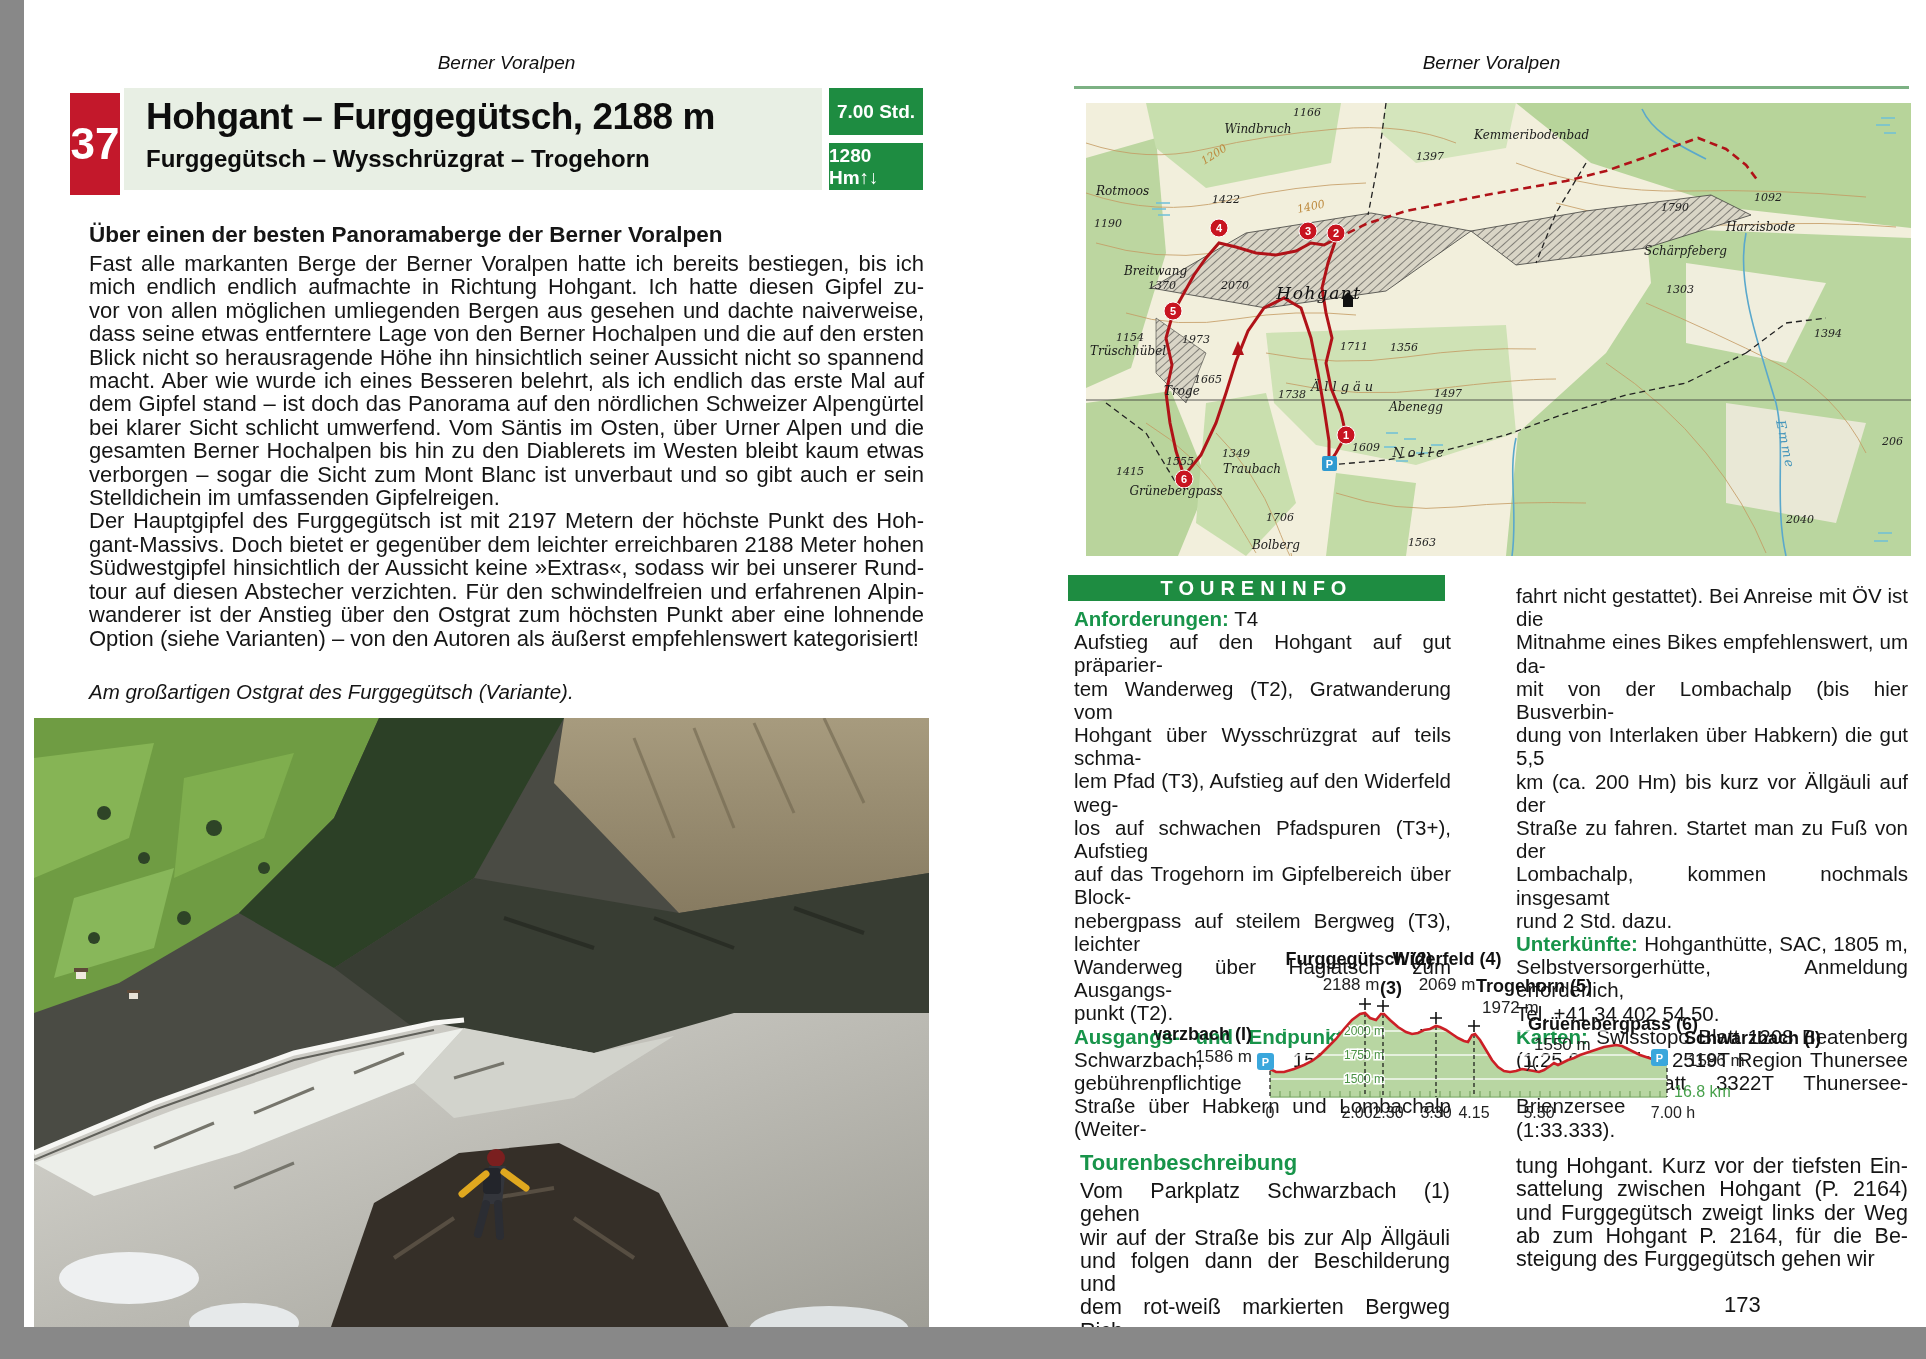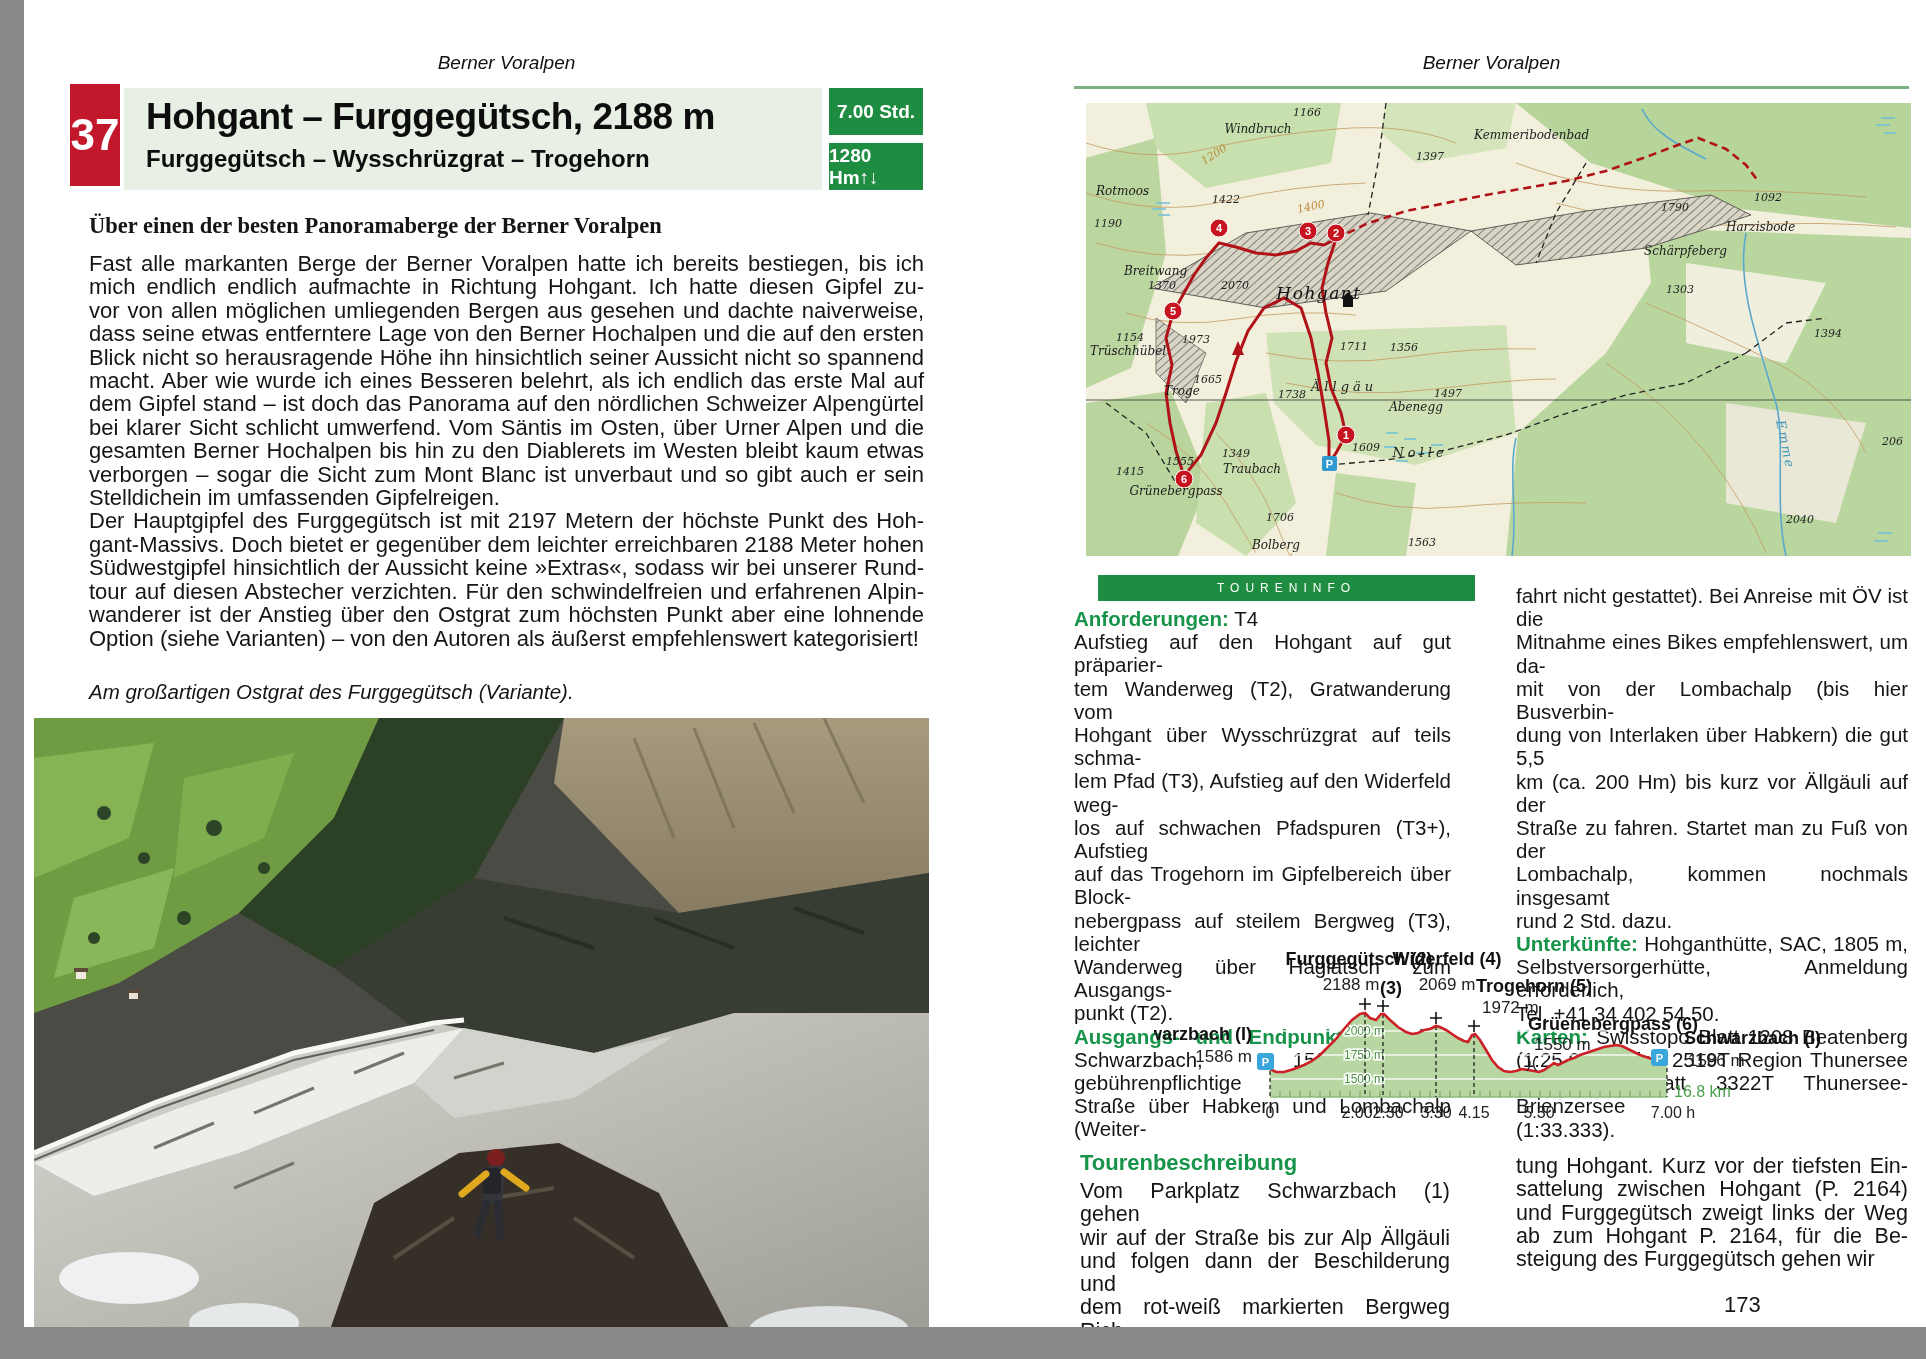--- a/index.html
+++ b/index.html
@@ -3,39 +3,39 @@
 <meta charset="utf-8">
 <style>
   html,body{margin:0;padding:0;background:#888;}
   .spread{position:relative;width:1926px;height:1327px;background:#ffffff;overflow:hidden;
           font-family:"Liberation Sans",sans-serif;color:#151515;margin-left:24px;}
   .abs{position:absolute;}
   
   .running-head{width:835px;text-align:center;font-style:italic;font-size:19px;color:#111;}
   .head-rule{height:3px;background:#7cb183;}
   
-  .tour-number{left:46px;top:84px;width:50px;height:102px;background:#c3182b;color:#fff;
+  .tour-number{left:46px;top:93px;width:50px;height:102px;background:#c3182b;color:#fff;
                font-size:44px;font-weight:bold;display:flex;align-items:center;justify-content:center;}
   .title-band{left:100px;top:88px;width:698px;height:102px;background:#e8efe4;box-sizing:border-box;
               padding:9px 7px 0 22px;}
   .tour-title{font-size:37px;font-weight:bold;letter-spacing:-0.5px;color:#0d0d0d;line-height:1.1;}
   .tour-subtitle{font-size:24px;font-weight:bold;margin-top:7px;color:#0d0d0d;}
   .badge{left:805px;width:94px;height:47px;background:#1e8c41;color:#fff;font-weight:bold;font-size:19px;
          display:flex;align-items:center;justify-content:center;}
   
   .intro-heading{font-size:22.5px;font-weight:bold;}
   .textcol .line{text-align:justify;text-align-last:justify;}
   .textcol .line.noj{text-align-last:auto;}
   .intro{font-size:22px;line-height:23.4px;}
   .caption{font-size:20.5px;font-style:italic;}
   span.green{color:#18944a;font-weight:bold;}
   span.bold{font-weight:normal;}
   
-  .ti-bar{left:1074px;top:575px;width:377px;height:26px;background:#1e8c41;color:#fff;text-align:center;
-          font-size:12px;font-weight:normal;letter-spacing:6px;line-height:27px;}
+  .ti-bar{left:1044px;top:575px;width:377px;height:26px;background:#1e8c41;color:#fff;text-align:center;
+          font-size:20px;font-weight:bold;letter-spacing:6px;line-height:27px;}
   .ti-col{font-size:20.5px;line-height:23.2px;}
   .tb-heading{font-size:22px;font-weight:bold;color:#18944a;}
   .tb-col{font-size:21.5px;line-height:23.3px;}
   .page-number{width:185px;text-align:left;font-size:22px;}
   
   svg text{user-select:none;}
   .m-name{font-family:"DejaVu Serif",serif;font-style:italic;font-size:12px;fill:#1a1a1a;}
   .m-num{font-family:"DejaVu Serif",serif;font-style:italic;font-size:11px;fill:#222;}
   .m-big{font-family:"DejaVu Serif",serif;font-style:italic;font-size:17px;letter-spacing:1.5px;fill:#111;}
   .m-sp{font-family:"DejaVu Serif",serif;font-style:italic;font-size:13px;letter-spacing:4px;fill:#222;}
@@ -65,21 +65,21 @@
     <div class="tour-subtitle">Furggegütsch – Wysschrüzgrat – Trogehorn</div>
   </div>
 
   <div class="abs badge" style="top:88px;">
     <span>7.00 Std.</span>
   </div>
   <div class="abs badge" style="top:143px;">
     <span>1280 Hm↑↓</span>
   </div>
 
-  <div class="abs intro-heading" style="left:65px;top:213px;width:835px;font-family:Liberation Serif, serif;">Über einen der besten Panoramaberge der Berner Voralpen</div>
+  <div class="abs intro-heading" style="left:65px;top:222px;width:835px;">Über einen der besten Panoramaberge der Berner Voralpen</div>
 
   <div class="abs textcol intro" style="left:65px;top:252px;width:835px;">
       <div class="line"><span>Fast alle markanten Berge der Berner Voralpen hatte ich bereits bestiegen, bis ich</span></div>
       <div class="line"><span>mich endlich endlich aufmachte in Richtung Hohgant. Ich hatte diesen Gipfel zu-</span></div>
       <div class="line"><span>vor von allen möglichen umliegenden Bergen aus gesehen und dachte naiverweise,</span></div>
       <div class="line"><span>dass seine etwas entferntere Lage von den Berner Hochalpen und die auf den ersten</span></div>
       <div class="line"><span>Blick nicht so herausragende Höhe ihn hinsichtlich seiner Aussicht nicht so spannend</span></div>
       <div class="line"><span>macht. Aber wie wurde ich eines Besseren belehrt, als ich endlich das erste Mal auf</span></div>
       <div class="line"><span>dem Gipfel stand – ist doch das Panorama auf den nördlichen Schweizer Alpengürtel</span></div>
       <div class="line"><span>bei klarer Sicht schlicht umwerfend. Vom Säntis im Osten, über Urner Alpen und die</span></div>

